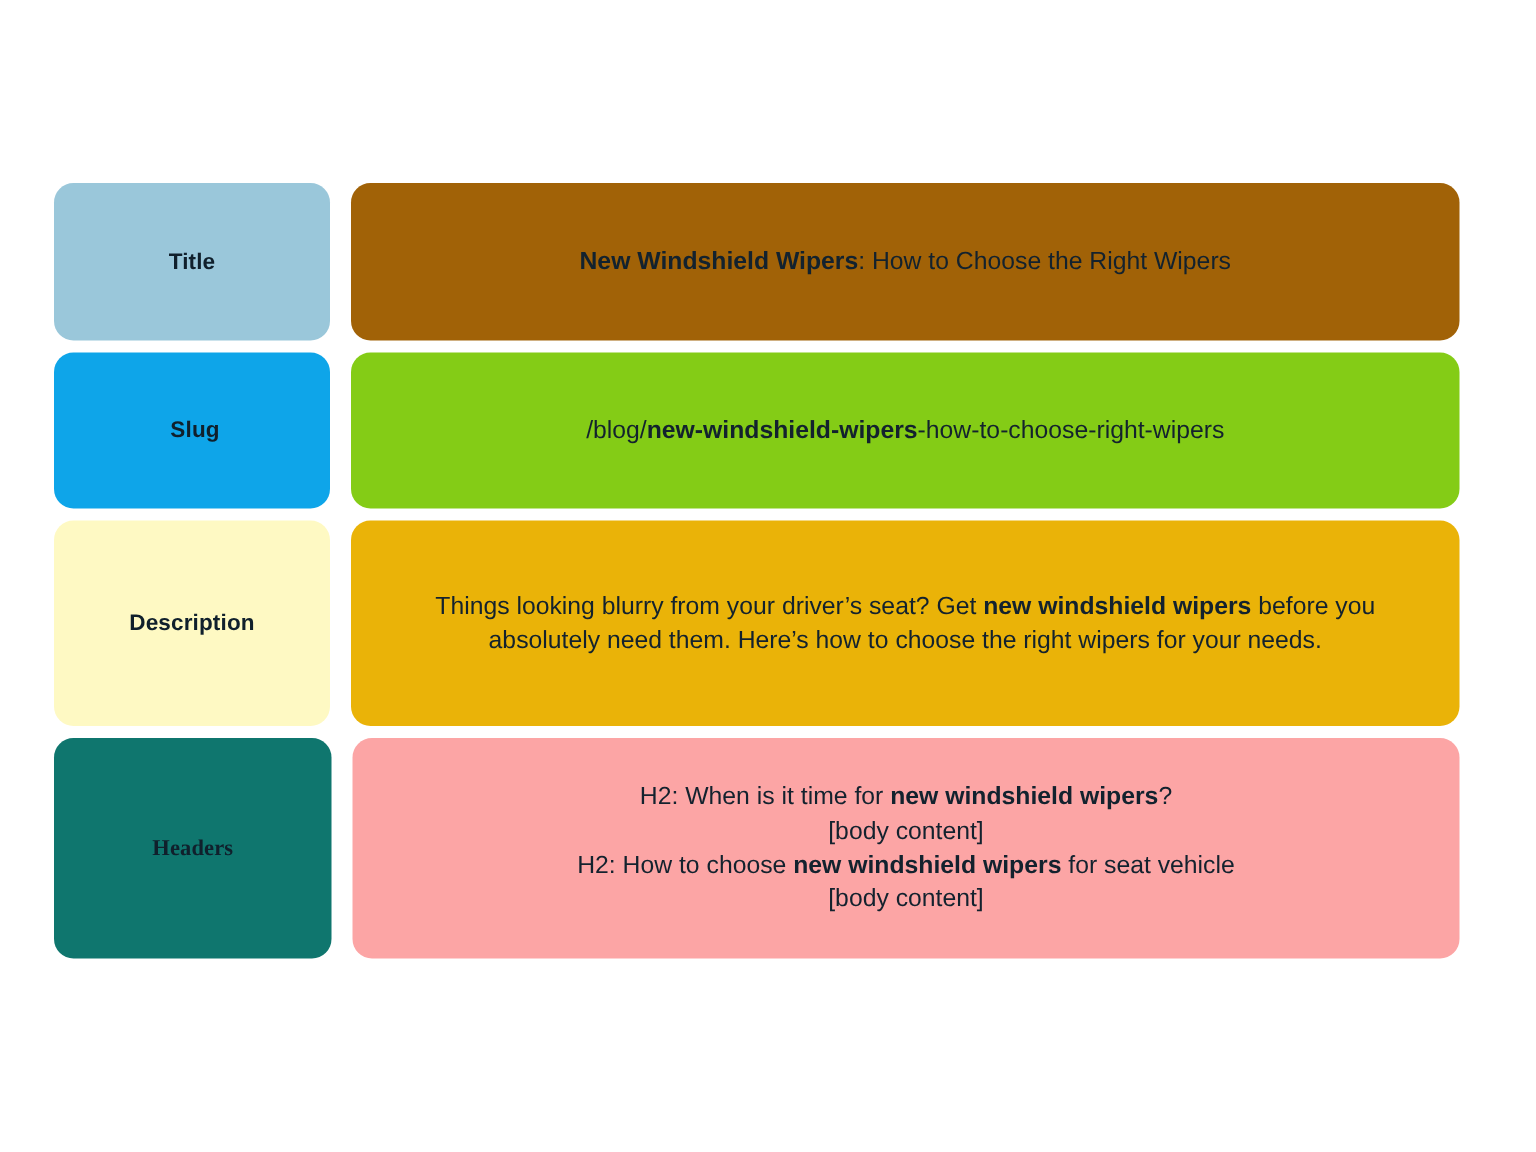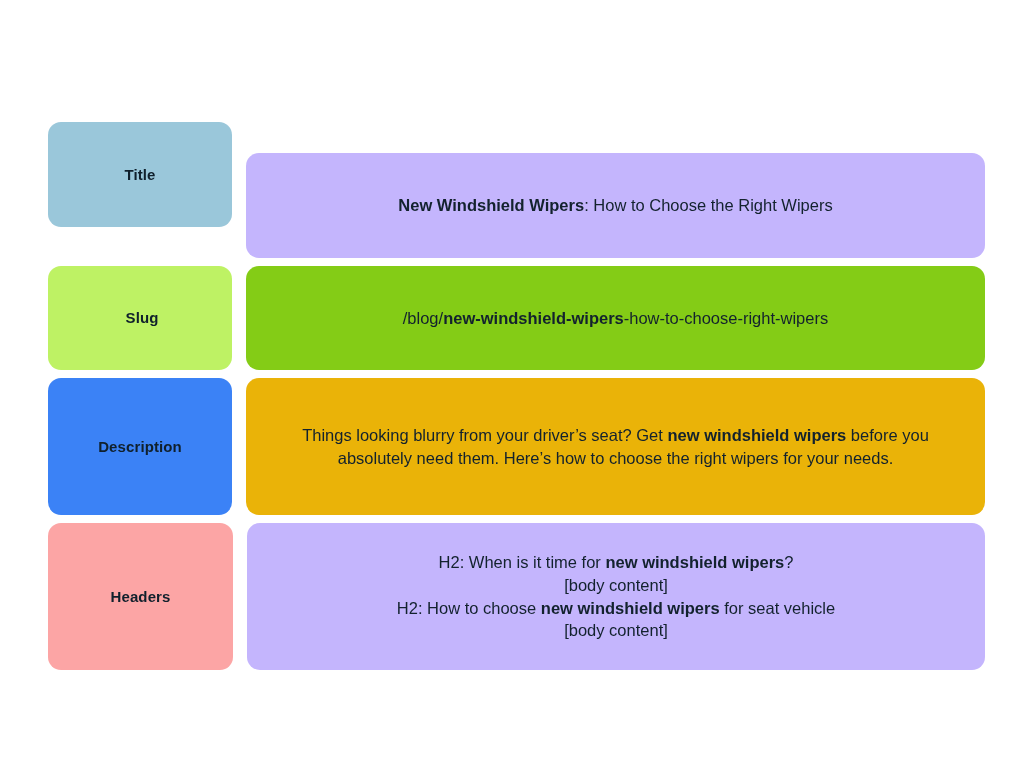--- a/index.html
+++ b/index.html
@@ -11,21 +11,21 @@
     width: 1024px;
     height: 768px;
     background: #ffffff;
     font-family: "Liberation Sans", sans-serif;
     color: #11212e;
     overflow: hidden;
   }
 
   .brief-table {
     position: absolute;
-    left: 48px;
+    left: 36px;
     top: 122px;
     width: 937px;
   }
 
   .brief-row {
     display: flex;
     align-items: stretch;
     margin-bottom: 8px;
   }
 
@@ -102,54 +102,54 @@
 </style>
 </head>
 <body style="background: rgb(255, 255, 255);">
 
 <div class="brief-table">
 
   <div class="brief-row row-title">
     <div class="label-cell" style="background: rgb(154, 199, 218);">
       <span class="label-text">Title</span>
     </div>
-    <div class="content-cell" style="background: #c4b5fd; margin-top: 31px;">
+    <div class="content-cell" style="background: #a16207;">
       <div class="content-text">
           <span class="line"><b>New Windshield Wipers</b><span>: How to Choose the Right Wipers</span></span>
         </div>
     </div>
   </div>
 
   <div class="brief-row row-slug">
-    <div class="label-cell" style="background: #bef264; padding-left: 12px;">
+    <div class="label-cell" style="background: #0ea5e9; padding-left: 12px;">
       <span class="label-text">Slug</span>
     </div>
     <div class="content-cell" style="background: #84cc16;">
       <div class="content-text">
           <span class="line"><span>/blog/</span><b>new-windshield-wipers</b><span>-how-to-choose-right-wipers</span></span>
         </div>
     </div>
   </div>
 
   <div class="brief-row row-description">
-    <div class="label-cell" style="background: #3b82f6; align-items: center;">
+    <div class="label-cell" style="background: #fef9c3; align-items: center;">
       <span class="label-text">Description</span>
     </div>
     <div class="content-cell" style="background: #eab308;">
       <div class="content-text desc-body">
           <span class="line"><span>Things looking blurry from your driver’s seat? Get </span><b>new windshield wipers</b><span> before you absolutely need them. Here’s how to choose the right wipers for your needs.</span></span>
         </div>
     </div>
   </div>
 
   <div class="brief-row row-headers">
-    <div class="label-cell" style="background: #fca5a5;">
+    <div class="label-cell" style="background: #0f766e; font-family: Liberation Serif, serif;">
       <span class="label-text">Headers</span>
     </div>
-    <div class="content-cell" style="background: #c4b5fd;">
+    <div class="content-cell" style="background: #fca5a5;">
       <div class="content-text headers-body">
           <span class="line"><span>H2: When is it time for </span><b>new windshield wipers</b><span>?</span></span>
           <span class="line"><span>[body content]</span></span>
           <span class="line"><span>H2: How to choose </span><b>new windshield wipers</b><span> for seat vehicle</span></span>
           <span class="line"><span>[body content]</span></span>
         </div>
     </div>
   </div>
 
 </div>

